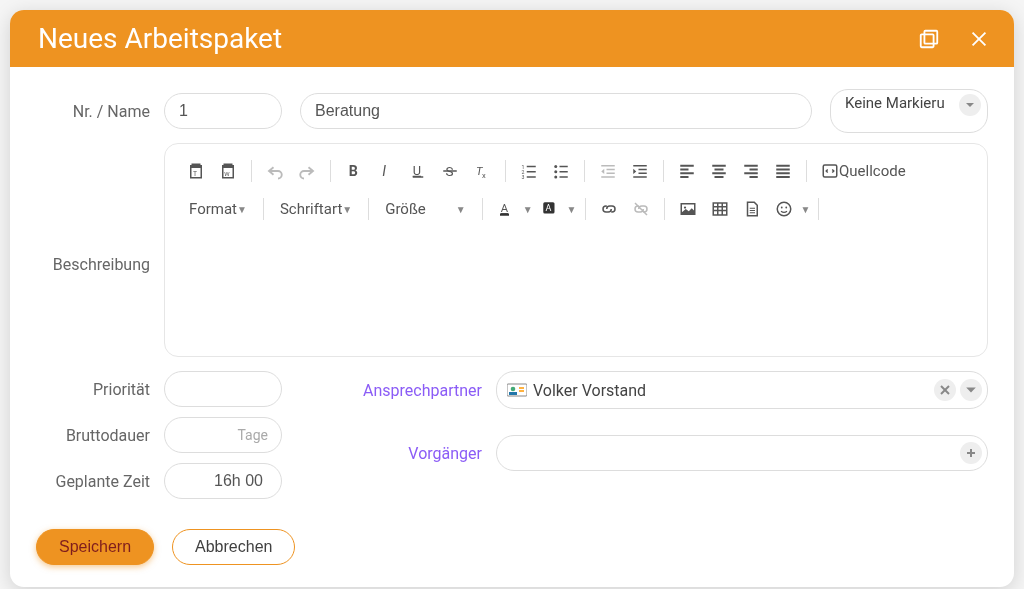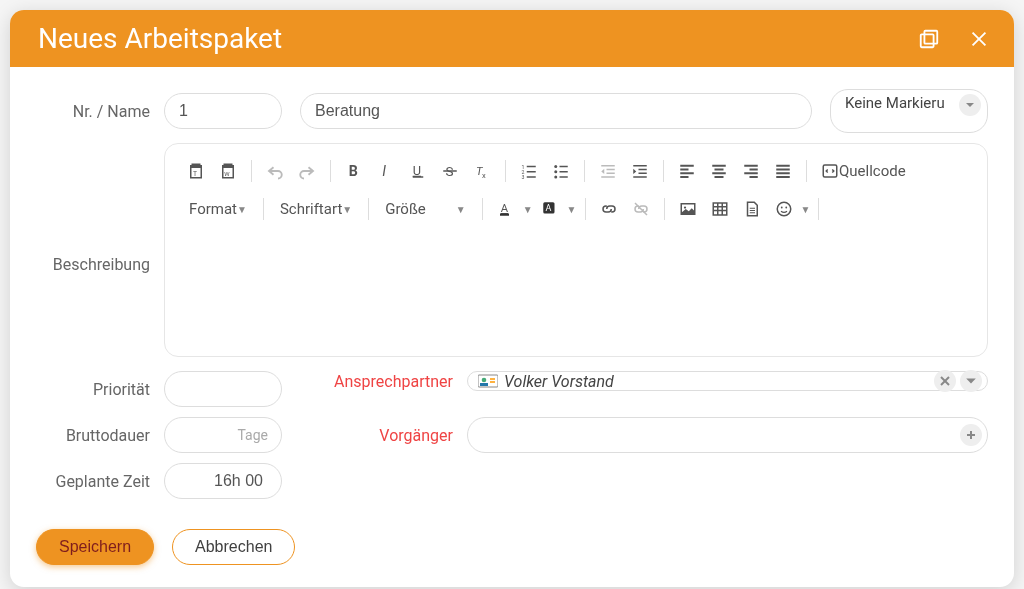--- a/index.html
+++ b/index.html
@@ -100,26 +100,26 @@
     .tb-btn.disabled { color: #bbb; }
     .tb-btn svg { width: 18px; height: 18px; fill: currentColor; }
     .tb-sep { width: 1px; height: 22px; background: #ddd; margin: 0 6px; }
     .tb-drop {
       display: flex; align-items: center;
       padding: 3px 8px; cursor: pointer; color: #555; font-size: 15px;
     }
     .tb-drop .small-arrow { font-size: 10px; color: #888; }
     .sourcecode { display: flex; align-items: center; color: #555; font-size: 15px; cursor: pointer; padding: 3px 6px;}
     .editor-content { height: 120px; padding: 10px; }
-    .lower-grid { display: grid; grid-template-columns: 270px 1fr; gap: 0 13px; }
+    .lower-grid { display: grid; grid-template-columns: 270px 1fr; gap: 0 42px; }
     .lower-row { display: flex; align-items: center; margin-bottom: 10px; }
     .contact-pill {
       flex: 1; border: 1px solid #ddd; border-radius: 18px;
       padding: 4px 5px 4px 10px; display: flex; align-items: center;
-      height: 20px; background: #fff; font-style: italic;
+      height: 38px; background: #fff;
     }
     .contact-icon { margin-right: 6px; display:flex; }
     .contact-text { flex: 1; font-size: 16px; }
     .circle-btn {
       width: 22px; height: 22px; border-radius: 50%;
       background: #eee; display: flex; align-items: center; justify-content: center;
       margin-left: 4px; cursor: pointer; flex-shrink: 0;
     }
     .circle-btn svg { width: 12px; height: 12px; }
     .pred-pill {
@@ -136,21 +136,21 @@
     }
     .btn {
       border-radius: 20px;
       padding: 8px 22px;
       font-size: 16px;
       cursor: pointer;
       border: 1px solid #ee9321;
     }
     .btn-primary { background: #ee9321; color: #7f1d1d; box-shadow: 0 2px 6px rgba(238,147,33,0.5);}
     .btn-secondary { background: #fff; color: #404040; }
-    .right-label { width: 140px; text-align: right; padding-right: 14px; color: #ef4444; font-size: 16px; flex-shrink:0;}
+    .right-label { width: 140px; text-align: right; padding-right: 14px; color: #8b5cf6; font-size: 16px; flex-shrink:0;}
   </style>
 </head>
 <body>
 
 <div class="dialog">
   <div class="dialog-header">
     <div class="dialog-title">Neues Arbeitspaket</div>
     <div class="header-icons">
       <span class="header-icon">
         <svg viewBox="0 0 24 24">

